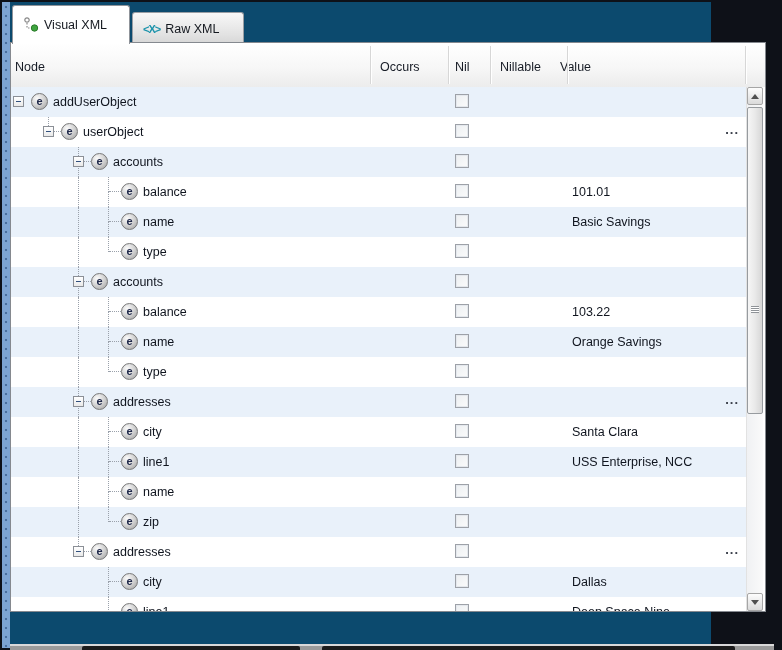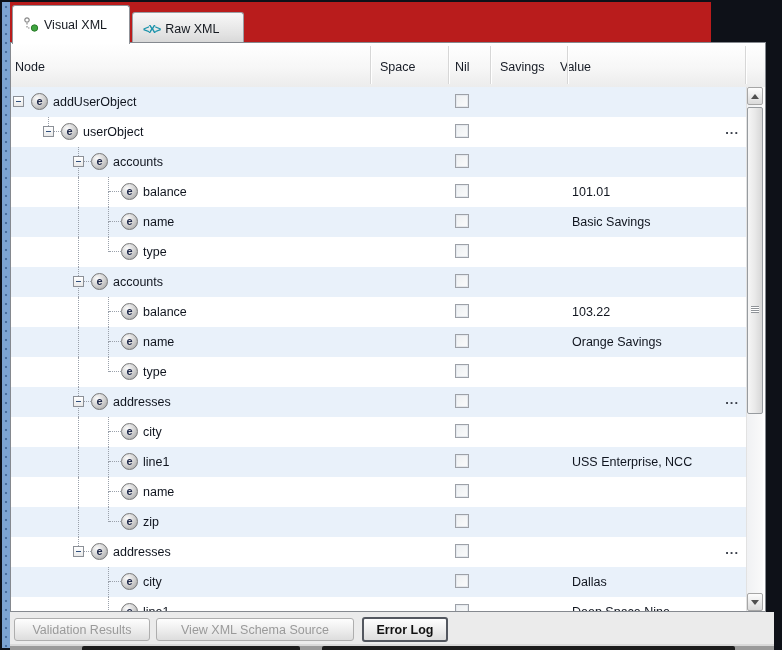--- a/index.html
+++ b/index.html
@@ -5,21 +5,21 @@
   html,body{margin:0;padding:0;}
   body{font-family:"Liberation Sans",sans-serif;}
   .window{position:relative;width:782px;height:650px;background:#0e1118;overflow:hidden;}
 
   
   .blue-strip{position:absolute;left:2px;top:2px;width:8px;height:646px;
     background:#7da4d2;border-right:1px solid #5a7dab;
     background-image:radial-gradient(circle at 4px 5px,#4a6f9e 1px,rgba(0,0,0,0) 1.6px);
     background-size:8px 9px;background-repeat:repeat-y;}
 
-  .content{position:absolute;left:10px;top:2px;width:701px;height:646px;background:#b91c1c;}
+  .content{position:absolute;left:10px;top:2px;width:701px;height:646px;background:#0c4a6e;}
 
   
   .tabstrip{position:absolute;left:0;top:0;width:764px;height:40px;}
   .tab{position:absolute;display:flex;align-items:center;gap:5px;box-sizing:border-box;
     font-size:12.5px;color:#14181f;padding:0 10px;cursor:default;}
   .tab-active{left:2px;top:3px;height:39px;width:118px;background:#ffffff;
     border:1px solid #8f9399;border-bottom:none;border-radius:3px 3px 0 0;z-index:3;}
   .tab-inactive{left:122px;top:10px;height:32px;width:112px;
     background:linear-gradient(#f8f8f8,#e2e2e2 70%,#d6d6d6);
     border:1px solid #9a9ea4;border-bottom:none;border-radius:3px 3px 0 0;z-index:1;}
@@ -116,23 +116,23 @@
       </div>
       <div class="tab tab-inactive">
         <span class="xmlglyph">&lt;X&gt;</span>
         <span>Raw XML</span>
       </div>
     </div>
 
     <div class="panel">
       <div class="thead">
         <span class="hcell" style="left:4px">Node</span>
-        <span class="hcell" style="left:369px">Space</span>
+        <span class="hcell" style="left:369px">Occurs</span>
         <span class="hcell" style="left:444px">Nil</span>
-        <span class="hcell" style="left:489px">Savings</span>
+        <span class="hcell" style="left:489px">Nillable</span>
         <span class="hcell" style="left:549px">Value</span>
         <span class="hsep" style="left:359px"></span>
         <span class="hsep" style="left:437px"></span>
         <span class="hsep" style="left:479px"></span>
         <span class="hsep" style="left:556px"></span>
         <span class="hsep" style="left:734px"></span>
       </div>
 
       <div class="tbody">
           <div class="trow alt">
@@ -245,20 +245,21 @@
             <span class="ell">...</span>
           </div>
           <div class="trow">
             <span class="vguide" style="left: 67px; top: 0px; height: 30px;"></span>
             <span class="vguide" style="left: 97px; top: 0px; height: 15px;"></span>
             <span class="vguide" style="left: 97px; top: 15px; height: 15px;"></span>
             <span class="hguide" style="left: 98px; top: 14px; width: 12px;"></span>
             <span class="eicon" style="left: 110px;">e</span>
             <span class="nlabel" style="left: 132px;">city</span>
             <span class="cbox"></span>
+            <span class="nvalue">Santa Clara</span>
           </div>
           <div class="trow alt">
             <span class="vguide" style="left: 67px; top: 0px; height: 30px;"></span>
             <span class="vguide" style="left: 97px; top: 0px; height: 15px;"></span>
             <span class="vguide" style="left: 97px; top: 15px; height: 15px;"></span>
             <span class="hguide" style="left: 98px; top: 14px; width: 12px;"></span>
             <span class="eicon" style="left: 110px;">e</span>
             <span class="nlabel" style="left: 132px;">line1</span>
             <span class="cbox"></span>
             <span class="nvalue">USS Enterprise, NCC</span>
@@ -315,24 +316,19 @@
           </div>
         <div class="sthumb">
             <span class="grip"></span>
           </div>
         <div class="sbtn down">
             <span class="tri-down"></span>
           </div>
       </div>
     </div>
 
-    <div class="btnbar">
-      <button class="btn btn1 disabled">Validation Results</button>
-      <button class="btn btn2 disabled">View XML Schema Source</button>
-      <button class="btn btn3 primary">Error Log</button>
-    </div>
 
     <div class="bottomstrip">
       <span class="seg seg1"></span>
       <span class="seg seg2"></span>
     </div>
   </div>
 </div>
 
 </body></html>

